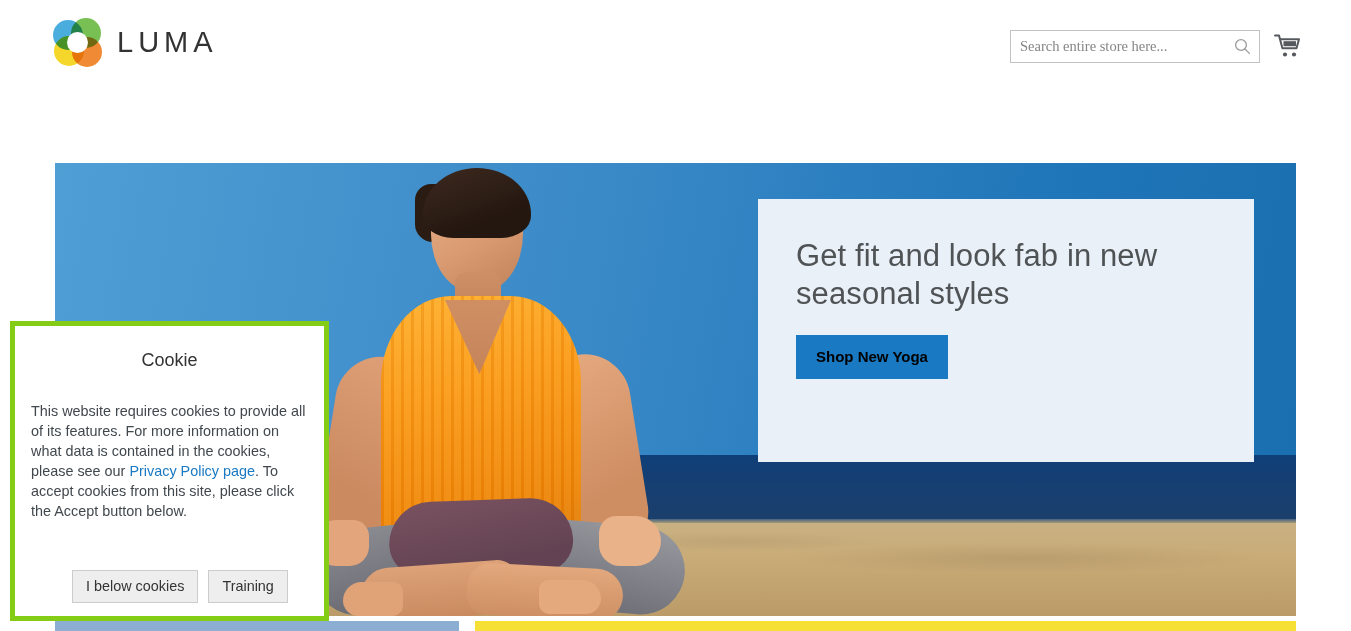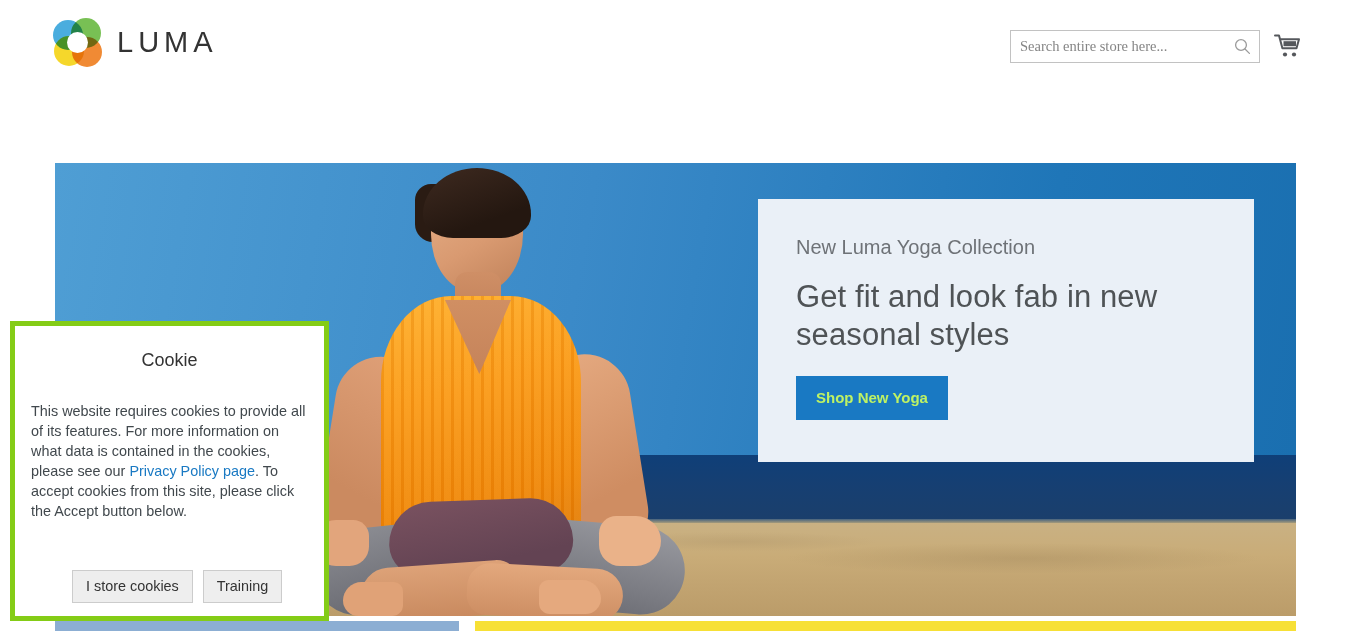--- a/index.html
+++ b/index.html
@@ -196,21 +196,21 @@
     font-size: 20px; color: #6e7277; font-weight: 400; line-height: 1;
     margin-bottom: 21px;
   }
   .promo-title {
     font-size: 31px; color: #4f5356; font-weight: 400;
     line-height: 38px; letter-spacing: .1px;
     margin-bottom: 22px;
   }
   .promo-btn {
     display: inline-block;
-    background: #1979c3; color: #bef264;
+    background: #1979c3; color: #000000;
     border: 0; cursor: pointer;
     font-size: 15px; font-weight: bold;
     padding: 13px 20px 14px 20px;
     font-family: "Liberation Sans", sans-serif;
   }
 
   
   .strip { position: absolute; top: 621px; height: 10px; }
   .strip-blue   { left: 55px;  width: 404px; background: #8caed3; }
   .strip-yellow { left: 475px; width: 821px; background: #f7e036; }
@@ -302,31 +302,30 @@
       <div class="fig-el thigh-wrap"></div>
       <div class="fig-el shin-l"></div>
       <div class="fig-el shin-r"></div>
       <div class="fig-el foot-l"></div>
       <div class="fig-el foot-r"></div>
       <div class="fig-el hand-l"></div>
       <div class="fig-el hand-r"></div>
     </div>
 
     <div class="promo">
-      <div class="promo-eyebrow">New Luma Yoga Collection</div>
       <div class="promo-title">Get fit and look fab in new seasonal styles</div>
       <button class="promo-btn">Shop New Yoga</button>
     </div>
   </div>
 
   <div class="strip strip-blue"></div>
   <div class="strip strip-yellow"></div>
 
   <div class="cookie-dialog">
     <div class="cookie-title">Cookie</div>
     <div class="cookie-body"><span>This website requires cookies to provide all of its features. For more information on what data is contained in the cookies, please see our </span><a class="cookie-link" href="#">Privacy Policy page</a><span>. To accept cookies from this site, please click the Accept button below.</span></div>
     <div class="cookie-actions">
-      <button class="cookie-btn">I store cookies</button>
+      <button class="cookie-btn">I below cookies</button>
       <button class="cookie-btn">Training</button>
     </div>
   </div>
 
 </div>
 
 </body></html>

